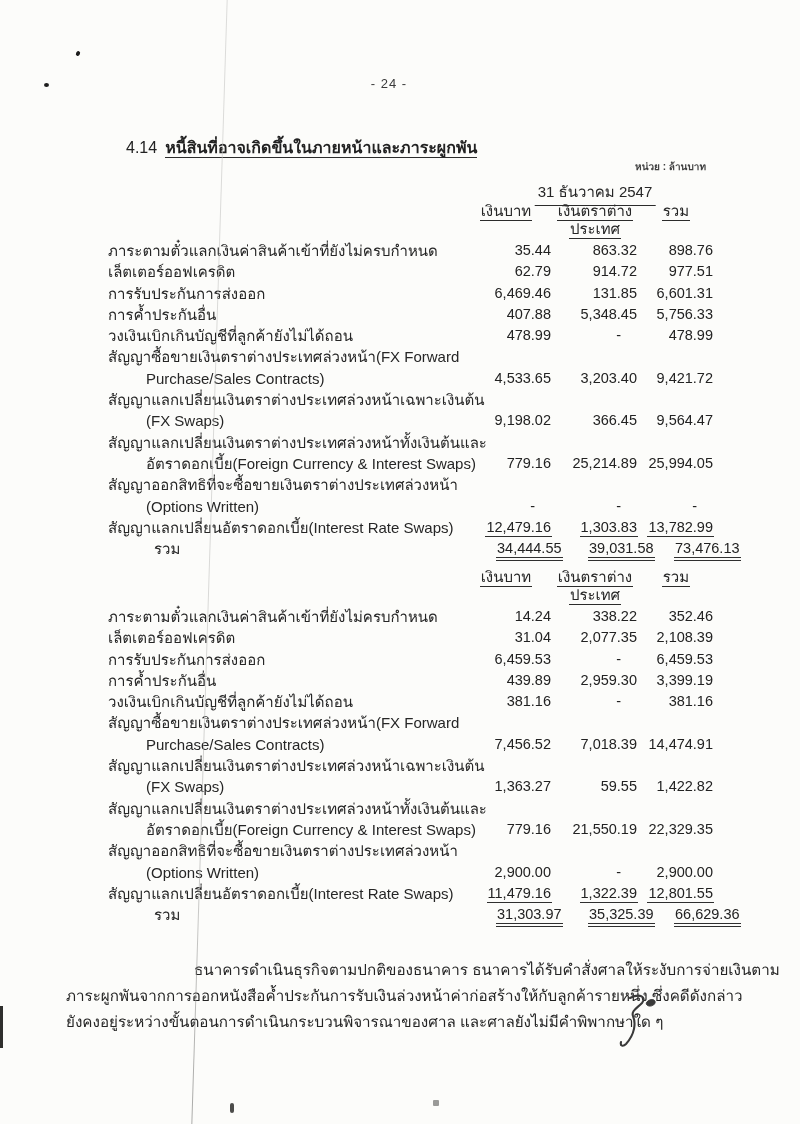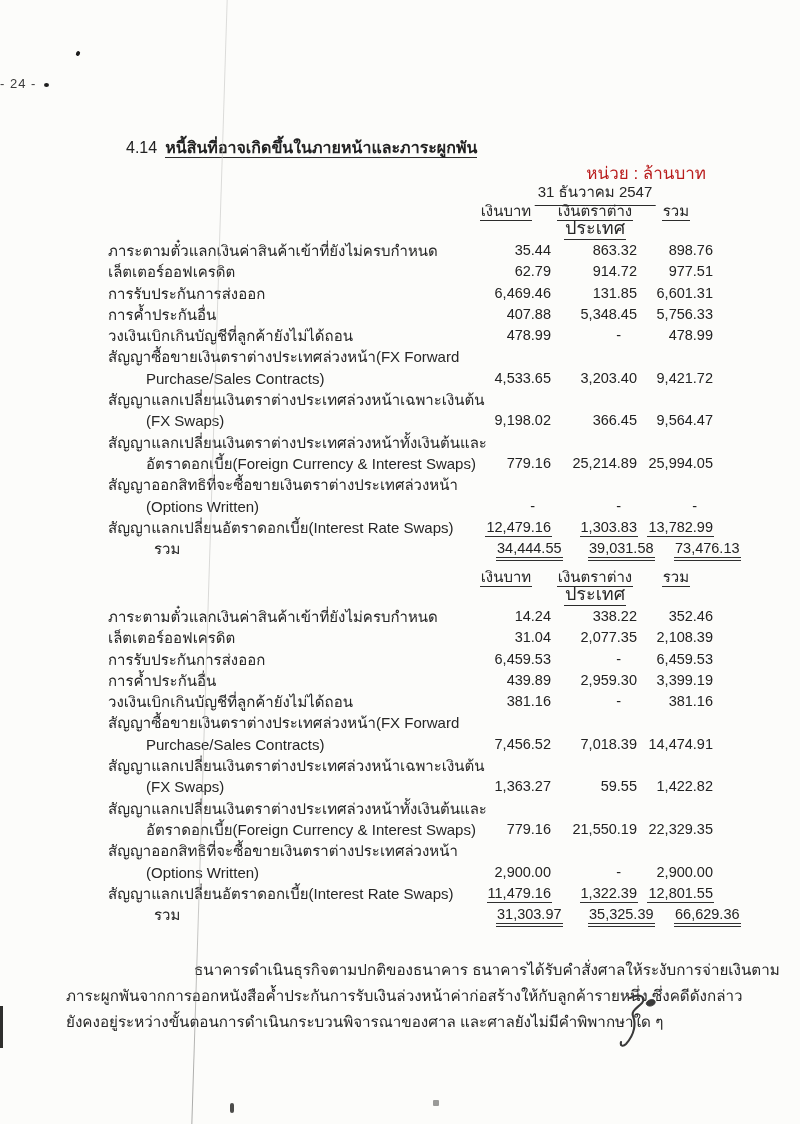--- a/index.html
+++ b/index.html
@@ -3,34 +3,34 @@
 <meta charset="utf-8">
 <style>
   html,body{margin:0;padding:0;background:#e8e8e6;}
   .page{
     position:relative;width:800px;height:1124px;margin:0 auto;
     background:#fcfcfa;overflow:hidden;
     font-family:"Liberation Sans",sans-serif;color:#262626;
     box-shadow:0 0 4px rgba(0,0,0,.2);
   }
   
-  .pageno{position:absolute;top:76px;left:0;width:778px;
+  .pageno{position:absolute;top:76px;left:0;width:778px;text-align:center;
     font-size:13px;letter-spacing:1px;color:#3a3a3a;}
   .heading{position:absolute;top:135px;left:126px;font-size:16px;font-weight:bold;color:#222;}
   .heading .secnum{font-weight:normal;margin-right:8px;}
   .heading .hu{border-bottom:1.5px solid #2b2b2b;padding-bottom:1px;}
-  .unit{position:absolute;top:159px;right:94px;font-size:17px;color:#b91c1c;}
+  .unit{position:absolute;top:159px;right:94px;font-size:10px;color:#404040;font-weight:bold;}
   
   .table{position:absolute;left:108px;width:606px;}
   .dh{position:relative;height:22px;}
   .dh span{position:absolute;left:487px;transform:translateX(-50%);
     white-space:nowrap;font-size:15px;border-bottom:1px solid #2b2b2b;padding:0 3px 1px;}
   .grid{display:grid;grid-template-columns:352px 92px 86px 76px;}
   .hrow{line-height:17px;font-size:15px;}
-  .hrow2{line-height:19px;font-size:18px;margin-bottom:2px;}
+  .hrow2{line-height:19px;font-size:15px;margin-bottom:2px;}
   .hcell{text-align:center;white-space:nowrap;}
   .hcell .u{border-bottom:1px solid #2b2b2b;padding:0 1px 1px;}
   .drow{line-height:21.3px;font-size:15px;}
   .lbl{white-space:nowrap;overflow:visible;}
   .ind1{padding-left:38px;}
   .ind2{padding-left:46px;}
   .val{text-align:right;font-size:14.5px;white-space:nowrap;color:#222;}
   .val.dash{padding-right:16px;}
   .val span{padding:0 1px 1px;position:relative;}
   .val span.r1{border-bottom:1px solid #2f2f2f;text-align:center;}

